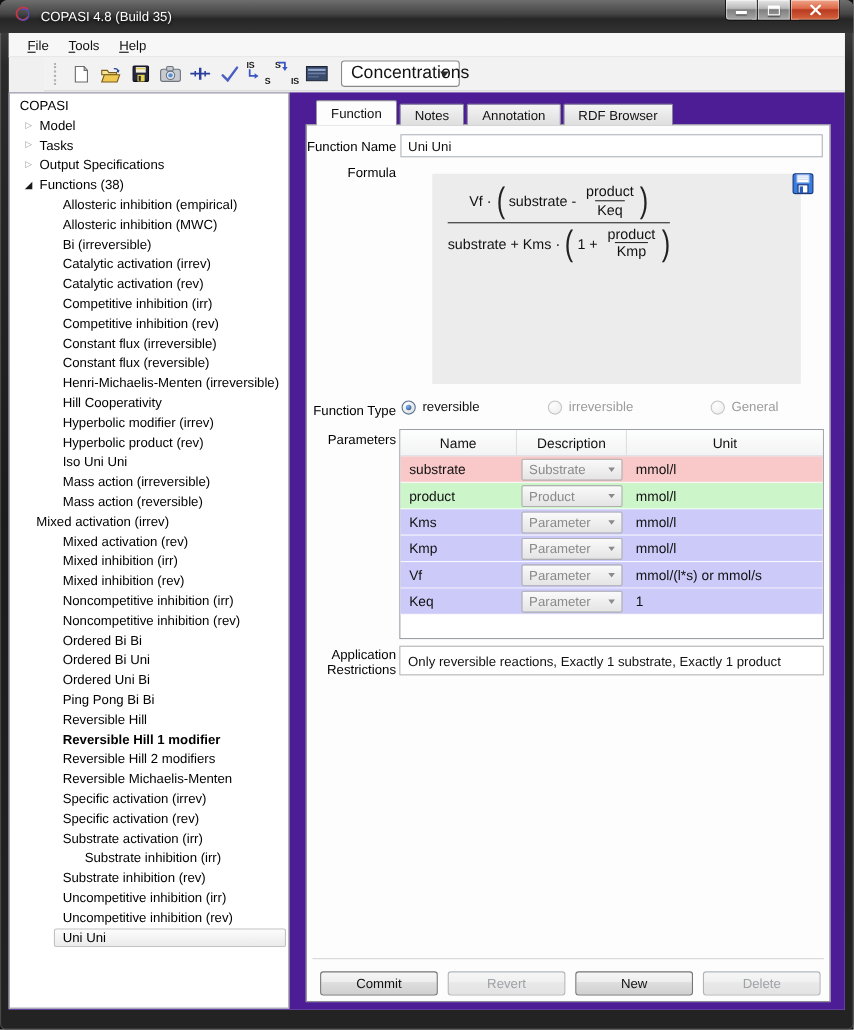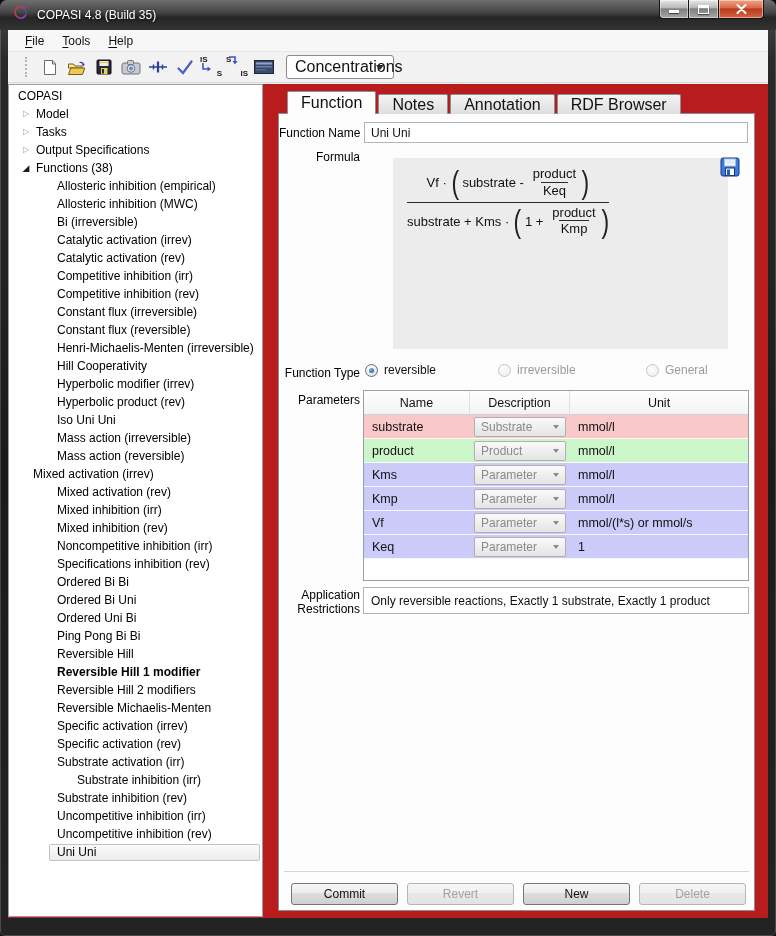--- a/index.html
+++ b/index.html
@@ -30,48 +30,48 @@
 
   
   .client { position:absolute; left:8px; top:30px; width:760px; height:888px; background:#f0f0f0; }
 
   .menubar { height:22px; background:#f7f7f7; border-bottom:1px solid #e6e6e6;
     display:flex; align-items:center; padding-left:8px; }
   .menu-item { font-size:12px; color:#111; padding:3px 9px; }
   .menu-item u { text-underline-offset:2px; }
 
   .toolbar { height:31px; background:#f2f2f2; border-bottom:1px solid #d8d8d8;
-    display:flex; align-items:center; padding-left:15px; }
+    display:flex; align-items:center; padding-left:7px;margin-left:32px; }
   .tb-handle { height:20px; border-left:2px dotted #b3b3b3; margin:0 9px 0 2px; }
   .tb-icon { width:27px; height:24px; display:flex; align-items:center; justify-content:center; position:relative; }
   .txticon { width:26px; }
   .ti-top { position:absolute; top:1px; left:2px; font-size:8px; font-weight:bold; color:#1a1a1a; line-height:1; }
   .ti-bottom { position:absolute; bottom:1px; right:2px; font-size:8px; font-weight:bold; color:#1a1a1a; line-height:1; }
   .ti-arrow { position:absolute; left:3px; top:7px; }
 
   .combo { margin-left:9px; width:108px; height:24px; background:#fff; border:1px solid #8a8a8a;
     border-radius:3px; display:flex; align-items:center; font-size:16px; color:#111;
     padding-left:8px; position:relative; }
   .combo-arrow { position:absolute; right:9px; width:0; height:0;
     border-left:4px solid transparent; border-right:4px solid transparent; border-top:5px solid #2a2a2a; }
 
   
-  .content { position:absolute; top:54px; left:0; right:0; bottom:0; background:#b91c1c; }
+  .content { position:absolute; top:54px; left:0; right:0; bottom:0; background:#4c1d95; }
 
   .tree-panel { position:absolute; left:0; top:0; width:255px; height:833px;
     background:#fff; border:1px solid #9aa0a6; overflow:hidden; padding-top:2px; }
   .tree-row { height:18px; display:flex; align-items:center; font-size:12px; color:#000; }
   .tree-arrow { width:14px; display:inline-flex; justify-content:center; color:#9a9a9a; font-size:8px; line-height:1; }
   .tree-arrow.expanded { color:#1a1a1a; font-size:9px; }
   .tree-labelbox { display:flex; align-items:center; height:17px; padding-left:3px; }
   .tree-row.child .tree-labelbox { flex:1; margin-right:2px; padding-left:7px; border:1px solid transparent; border-radius:2px; }
   .tree-row.selected .tree-labelbox { background:linear-gradient(#fcfcfc,#ebebeb); border:1px solid #c2c2c2; }
 
   .tab-bar { position:absolute; left:279px; top:7px; height:23px; display:flex; align-items:flex-end; z-index:2; }
-  .tab { font-size:16px; color:#111; height:20px; padding:0 13px; display:flex; align-items:center;
+  .tab { font-size:12px; color:#111; height:20px; padding:0 13px; display:flex; align-items:center;
     border:1px solid #8b8e96; border-bottom:none; background:linear-gradient(#f4f4f4,#dedede);
     margin-right:2px; border-radius:2px 2px 0 0; }
   .tab.active { height:23px; background:#fdfdfd; }
 
   .panel { position:absolute; left:270px; top:29px; width:477px; height:798px;
     background:#fdfdfd; border:1px solid #8b8e96; }
   .lbl { position:absolute; font-size:12px; color:#000; text-align:right; line-height:1.15; }
   #lbl-fname { left:0; top:13px; width:81px; white-space:nowrap; }
   #inp-fname { position:absolute; left:85px; top:8px; width:384px; height:21px;
     border:1px solid #aeb5bc; background:#fff; font-size:12px; padding:0 6px;
@@ -336,21 +336,21 @@
           <div class="tree-row child" style="padding-left: 40px;">
             <span class="tree-labelbox">Mixed inhibition (irr)</span>
           </div>
           <div class="tree-row child" style="padding-left: 40px;">
             <span class="tree-labelbox">Mixed inhibition (rev)</span>
           </div>
           <div class="tree-row child" style="padding-left: 40px;">
             <span class="tree-labelbox">Noncompetitive inhibition (irr)</span>
           </div>
           <div class="tree-row child" style="padding-left: 40px;">
-            <span class="tree-labelbox">Specifications inhibition (rev)</span>
+            <span class="tree-labelbox">Noncompetitive inhibition (rev)</span>
           </div>
           <div class="tree-row child" style="padding-left: 40px;">
             <span class="tree-labelbox">Ordered Bi Bi</span>
           </div>
           <div class="tree-row child" style="padding-left: 40px;">
             <span class="tree-labelbox">Ordered Bi Uni</span>
           </div>
           <div class="tree-row child" style="padding-left: 40px;">
             <span class="tree-labelbox">Ordered Uni Bi</span>
           </div>

